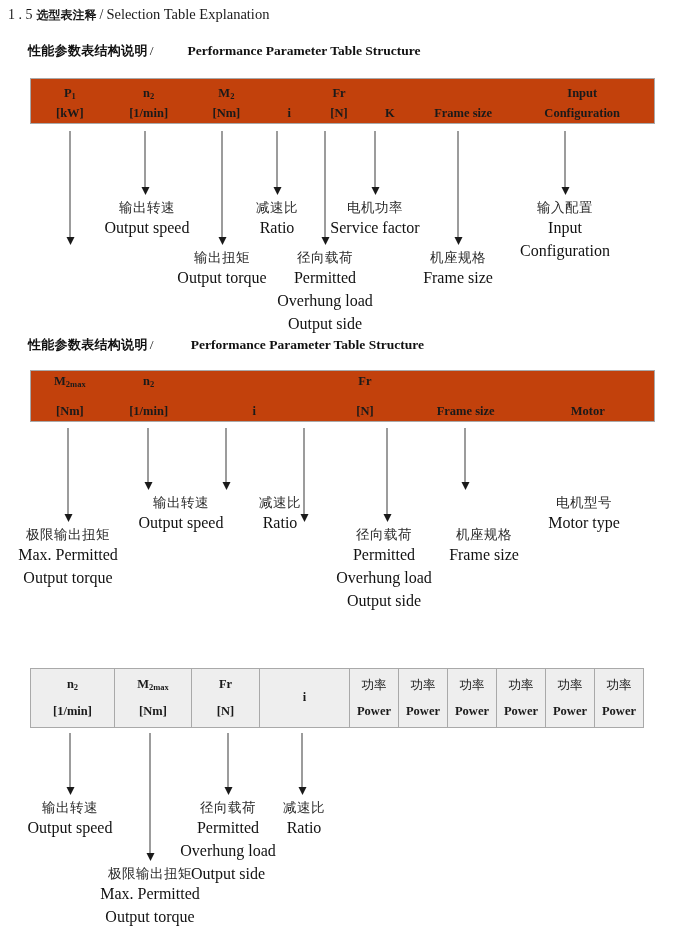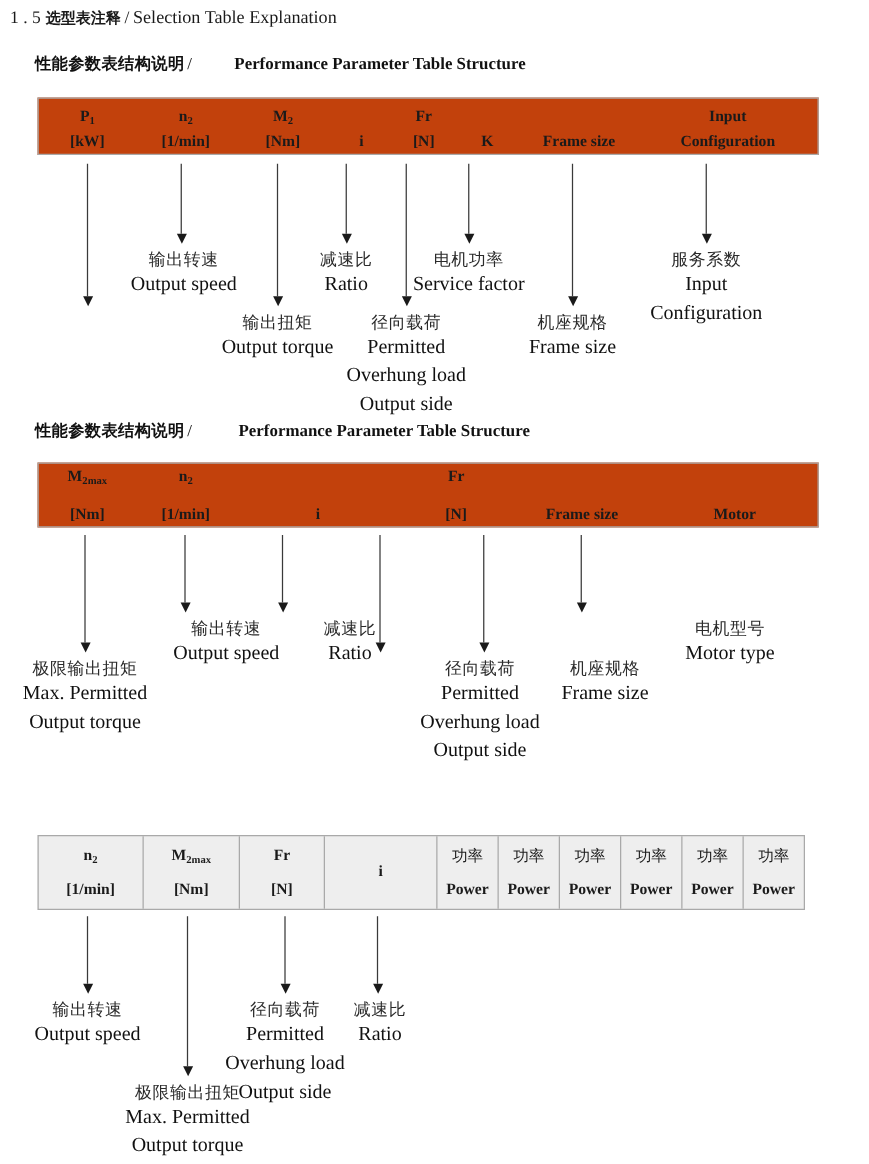--- a/index.html
+++ b/index.html
@@ -220,21 +220,21 @@
   </div>
   <div class="lbl" style="left:375px; top:198px;">
     <span class="cn">电机功率</span>
     <span class="en">Service factor</span>
   </div>
   <div class="lbl" style="left:458px; top:248px;">
     <span class="cn">机座规格</span>
     <span class="en">Frame size</span>
   </div>
   <div class="lbl" style="left:565px; top:198px;">
-    <span class="cn">服务系数</span>
+    <span class="cn">输入配置</span>
     <span class="en">Input</span>
     <span class="en">Configuration</span>
   </div>
 
   <div class="sec-title" style="left:28px; top:336px;">
     <span class="cn">性能参数表结构说明</span><span class="sep">/</span>
     <span class="en">Performance Parameter Table Structure</span>
   </div>
 
   <div class="tbl plain" id="tbl2" style="left:30px; top:370px; width:625px; height:52px;">

